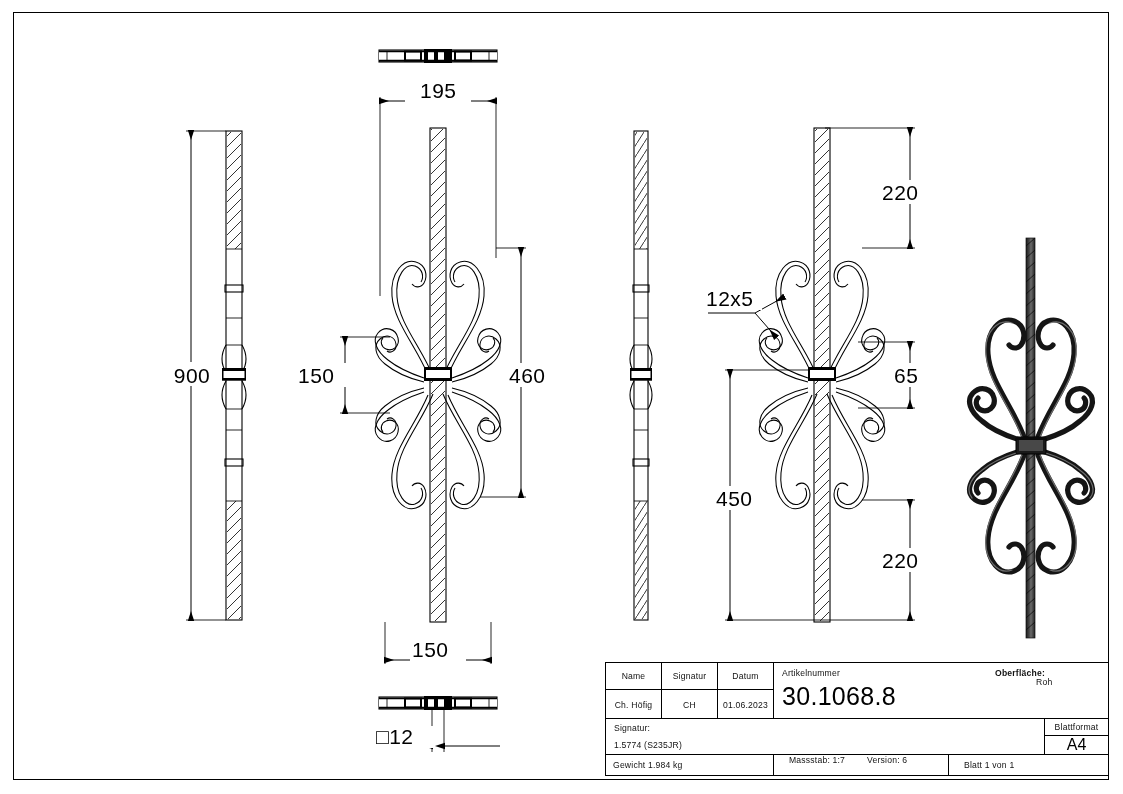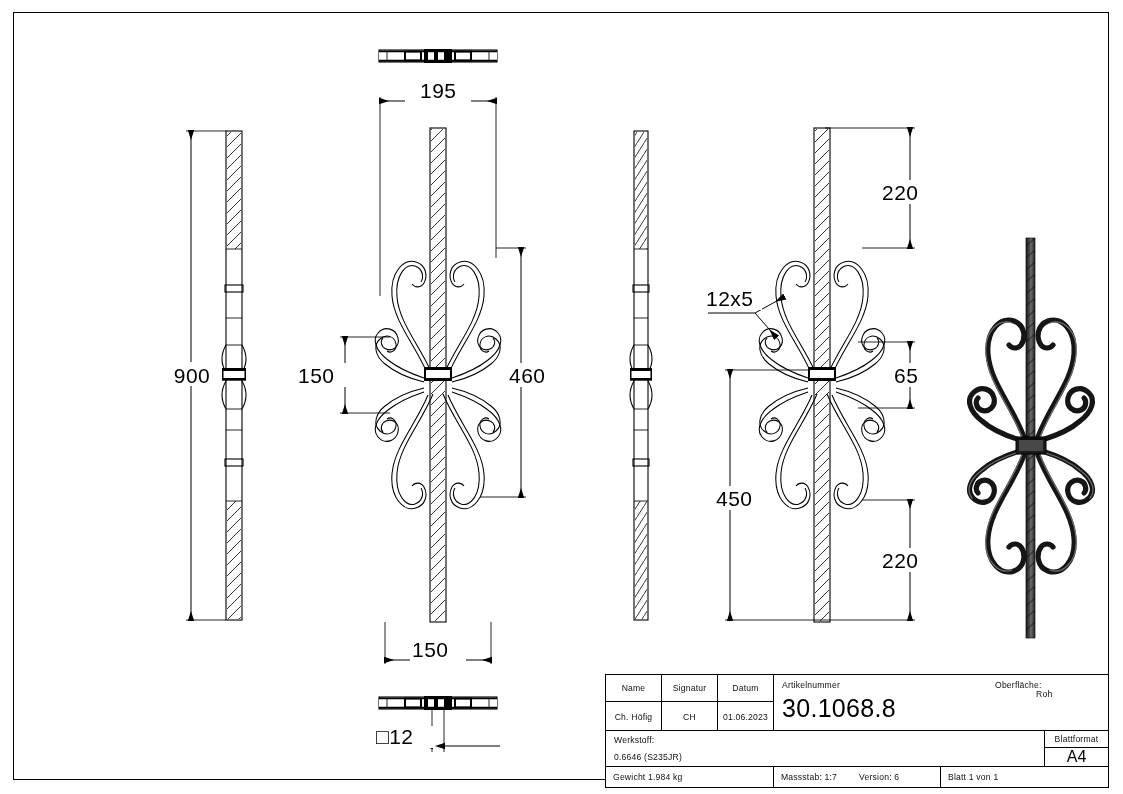--- a/index.html
+++ b/index.html
@@ -36,26 +36,25 @@
   }
   
   #titleblock{
     position:absolute;
     left:605px;top:662px;
     width:504px;height:114px;
     border:1.4px solid #000;
     box-sizing:border-box;
     background:#fff;
     font-size:9px;
-    margin-top:12px;
   }
   #titleblock .row{display:flex;box-sizing:border-box;}
   #tb-r1{height:56px;border-bottom:1.3px solid #000;}
   #tb-r2{height:36px;border-bottom:1.3px solid #000;}
-  #tb-r3{height:20px;}
+  #tb-r3{height:20px;gap:8px;}
   .cell{box-sizing:border-box;position:relative;padding:0;}
   .vline{border-right:1.3px solid #000;}
   .ctxt{
     font-family:"Liberation Sans", sans-serif;
     font-size:8.6px;
     color:#111;
     letter-spacing:0.2px;
   }
   .ctr{display:flex;align-items:center;justify-content:center;}
   .lft{display:flex;align-items:center;padding-left:7px;}
@@ -439,42 +438,42 @@
         <div class="cell hdrcell ctr ctxt">Signatur</div>
         <div class="cell valcell ctr ctxt">CH</div>
       </div>
       <div class="cell vline" style="width:56px;">
         <div class="cell hdrcell ctr ctxt">Datum</div>
         <div class="cell valcell ctr ctxt">01.06.2023</div>
       </div>
 
       <div class="cell" style="flex:1;position:relative;">
         <div class="ctxt" style="position:absolute;left:8px;top:5px;">Artikelnummer</div>
-        <div class="ctxt" style="position:absolute;left:221px;top:5px;">Oberfläche:</div>
+        <div class="ctxt" style="position:absolute;left:221px;top:5px;font-weight:bold;">Oberfläche:</div>
         <div class="ctxt" style="position:absolute;left:262px;top:14px;">Roh</div>
         <div id="artnum" style="position:absolute;left:8px;top:19px;">30.1068.8</div>
       </div>
     </div>
 
     <div class="row" id="tb-r2">
       <div class="cell vline" style="flex:1;position:relative;">
-        <div class="ctxt" style="position:absolute;left:8px;top:4px;">Werkstoff:</div>
-        <div class="ctxt" style="position:absolute;left:8px;top:21px;">0.6646 (S235JR)</div>
+        <div class="ctxt" style="position:absolute;left:8px;top:4px;">Signatur:</div>
+        <div class="ctxt" style="position:absolute;left:8px;top:21px;">1.5774 (S235JR)</div>
       </div>
       <div class="cell" style="width:63px;">
         <div class="cell ctr ctxt" style="height:17px;border-bottom:1.3px solid #000;">Blattformat</div>
         <div class="cell ctr" style="height:17px;">
           <span id="a4">A4</span>
         </div>
       </div>
     </div>
 
     <div class="row" id="tb-r3">
       <div class="cell vline lft ctxt" style="width:168px;">Gewicht 1.984 kg</div>
-      <div class="cell vline" style="width:167px;position:relative;display:flex;align-items:center;">
+      <div class="cell vline" style="width:167px;position:relative;display:flex;">
         <span class="ctxt" style="margin-left:7px;">Massstab: 1:7</span>
         <span class="ctxt" style="margin-left:22px;">Version: 6</span>
       </div>
       <div class="cell lft ctxt" style="flex:1;">Blatt 1 von 1</div>
     </div>
 
   </div>
 
 </div>
 

